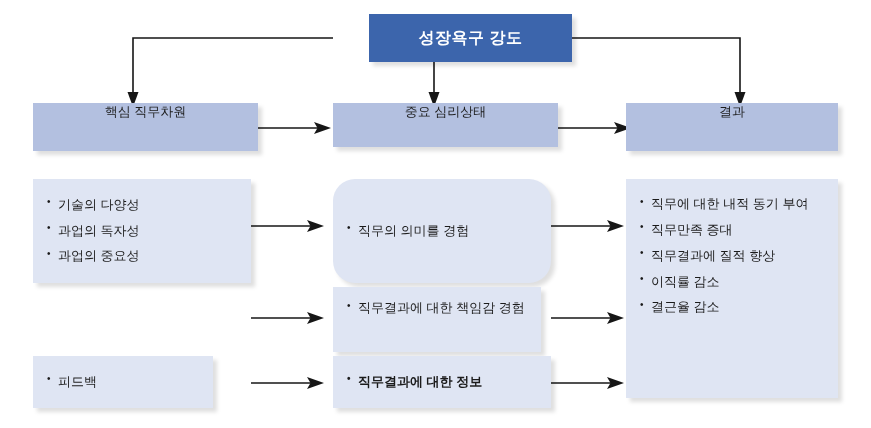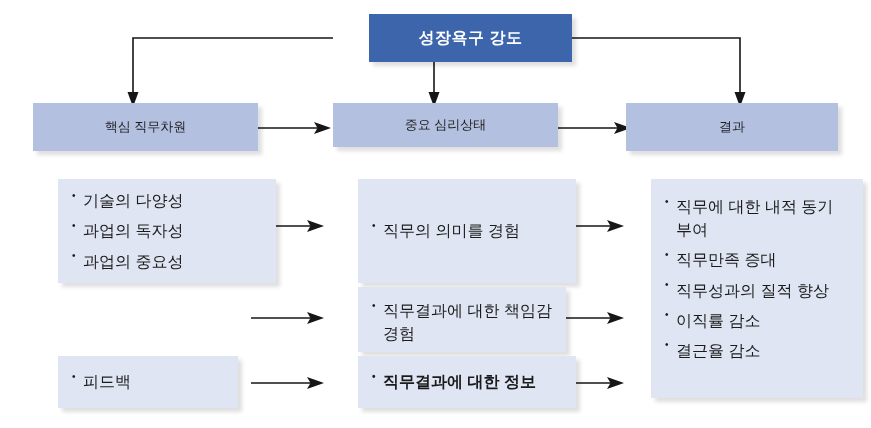--- a/index.html
+++ b/index.html
@@ -38,33 +38,32 @@
     align-items: center;
     justify-content: center;
     margin-left: 36px;
   }
 
   .col-head-box {
     background: #b3c0e0;
     color: #1b1b1b;
     font-size: 13px;
     display: flex;
-    align-items: center;
+    align-items: flex-start;
     justify-content: center;
   }
 
   .content-box {
     background: #dfe5f3;
     color: #1b1b1b;
-    font-size: 16px;
+    font-size: 13px;
     display: flex;
     flex-direction: column;
     justify-content: center;
     padding: 6px 12px 6px 14px;
-    margin-left: 25px;
   }
 
   .content-box.top-align {
     justify-content: flex-start;
     padding-top: 26px;
   }
 
   ul.bullets {
     list-style: none;
     margin: 0;
@@ -168,21 +167,21 @@
     </ul>
   </div>
 
 
   <div class="box content-box" style="left:33px; top:356px; width:180px; height:52px;">
     <ul class="bullets">
       <li>피드백</li>
     </ul>
   </div>
 
-  <div class="box content-box" style="left:333px; top:179px; width:218px; height:104px;">
+  <div class="box content-box" style="left:333px; top:179px; width:218px; height:104px;border-radius:22px;">
     <ul class="bullets">
       <li>직무의 의미를 경험</li>
     </ul>
   </div>
 
   <div class="box content-box top-align" style="left:333px; top:287px; width:208px; height:65px; padding-top:12px;">
     <ul class="bullets">
       <li>직무결과에 대한 책임감 경험</li>
     </ul>
   </div>
@@ -190,19 +189,19 @@
   <div class="box content-box" style="left:333px; top:356px; width:218px; height:52px;font-weight:bold;">
     <ul class="bullets">
       <li>직무결과에 대한 정보</li>
     </ul>
   </div>
 
   <div class="box content-box top-align" style="left:626px; top:179px; width:212px; height:219px; padding-top:16px;">
     <ul class="bullets">
       <li>직무에 대한 내적 동기 부여</li>
       <li>직무만족 증대</li>
-      <li>직무성과의 질적 향상</li>
+      <li>직무결과에 질적 향상</li>
       <li>이직률 감소</li>
       <li>결근율 감소</li>
     </ul>
   </div>
 
 </div>
 
 </body></html>

